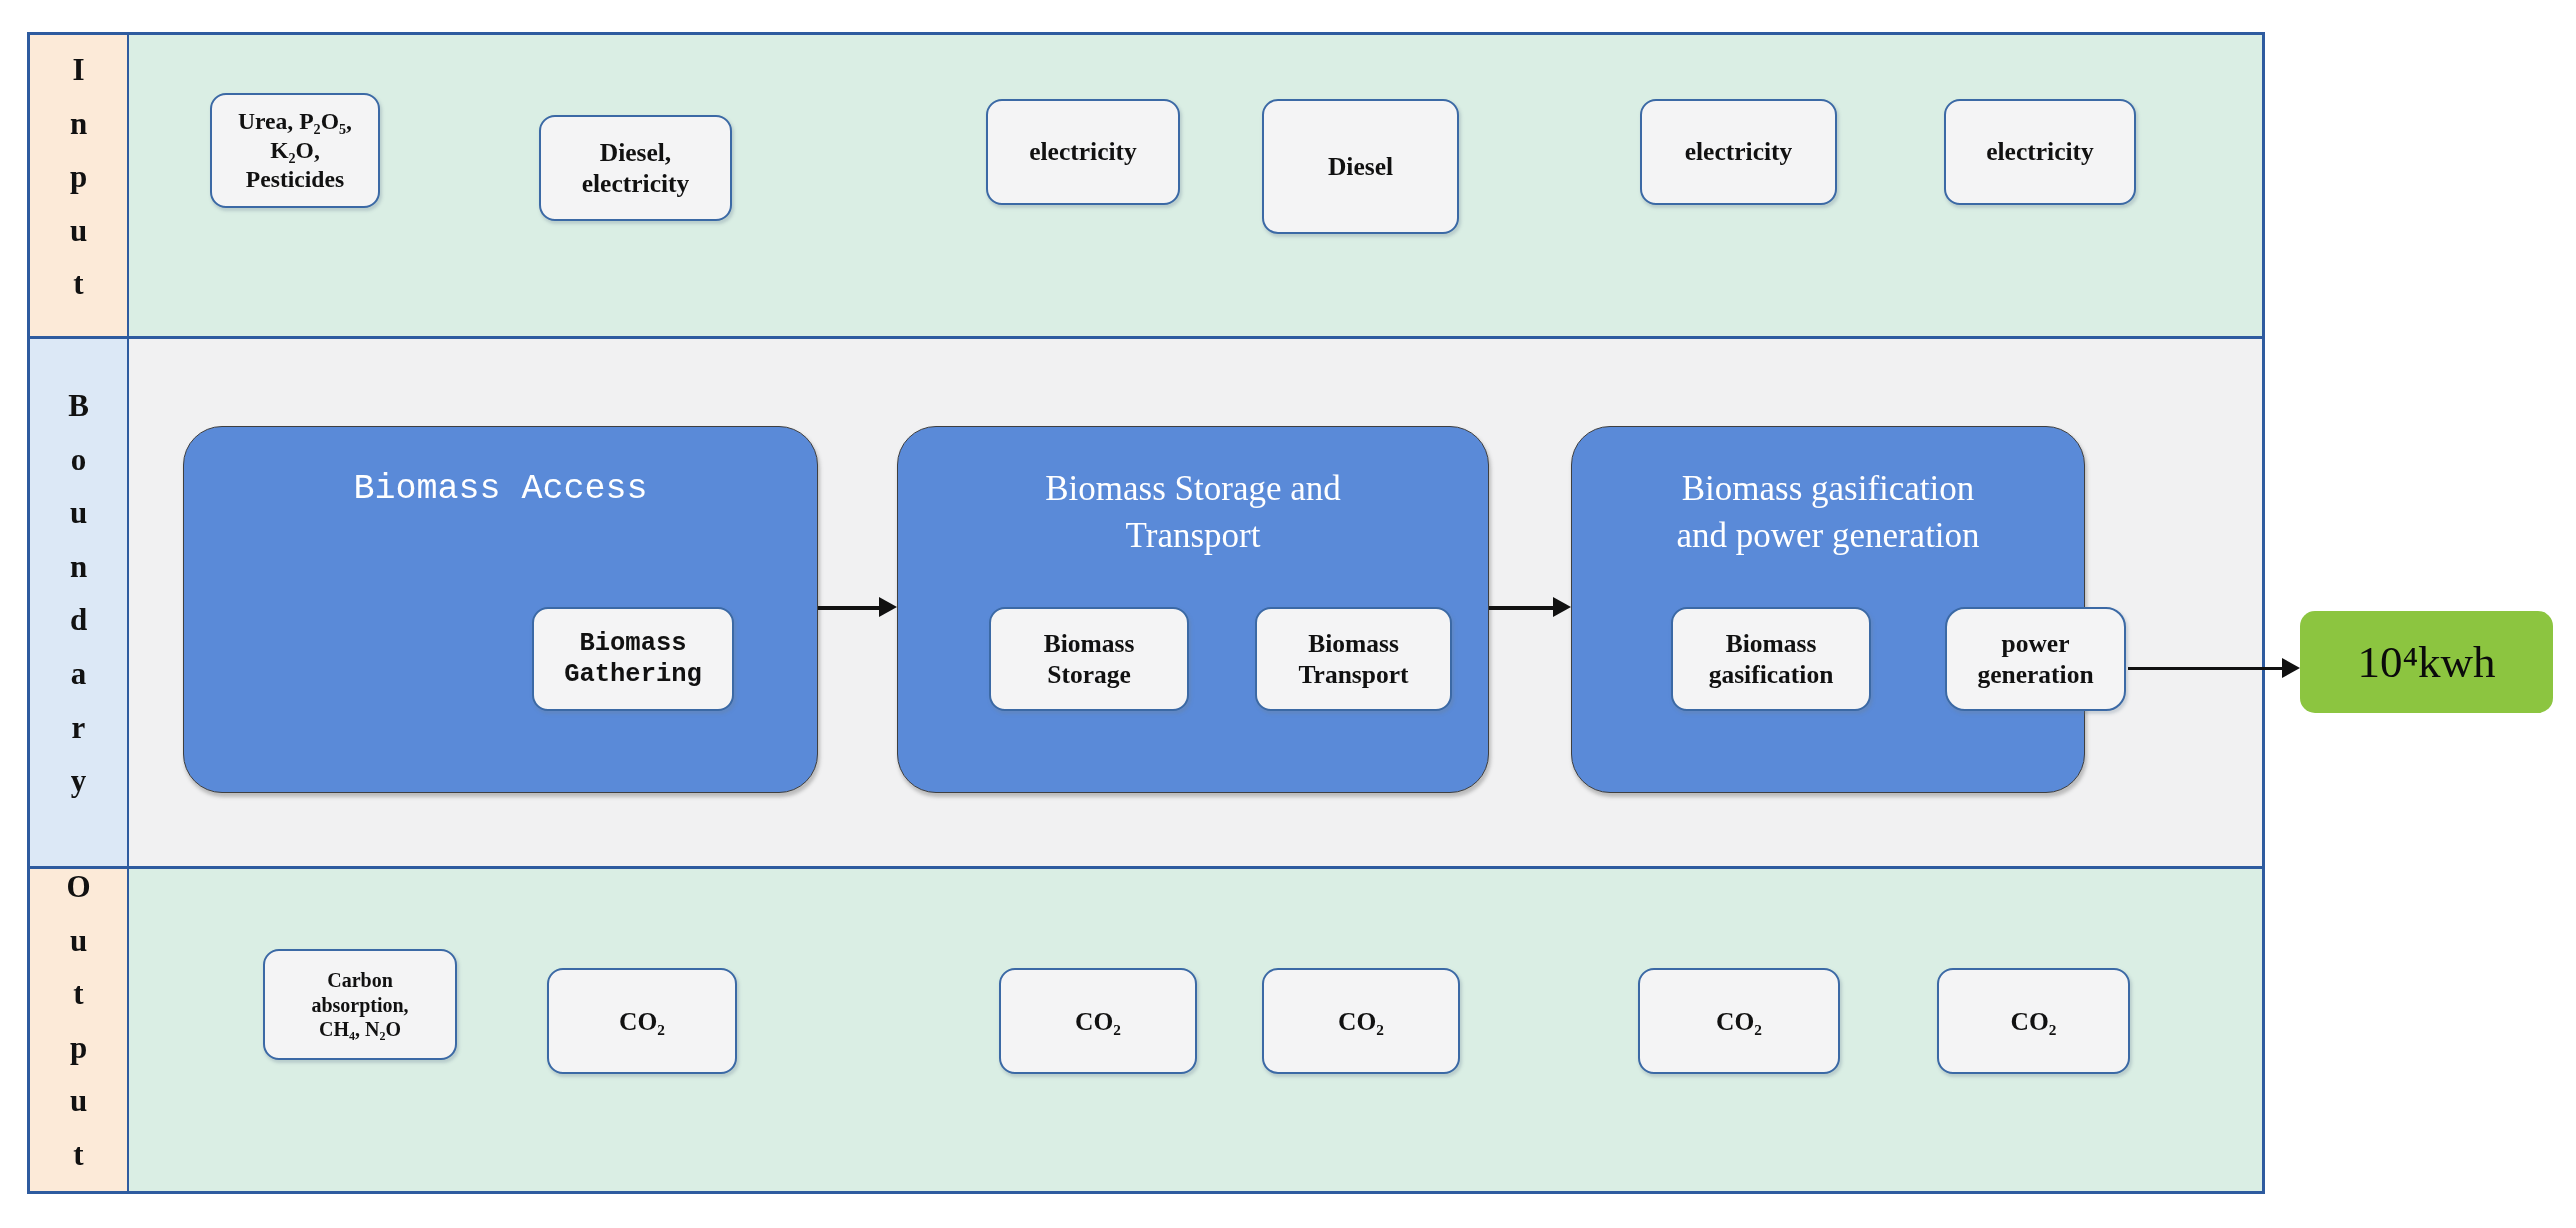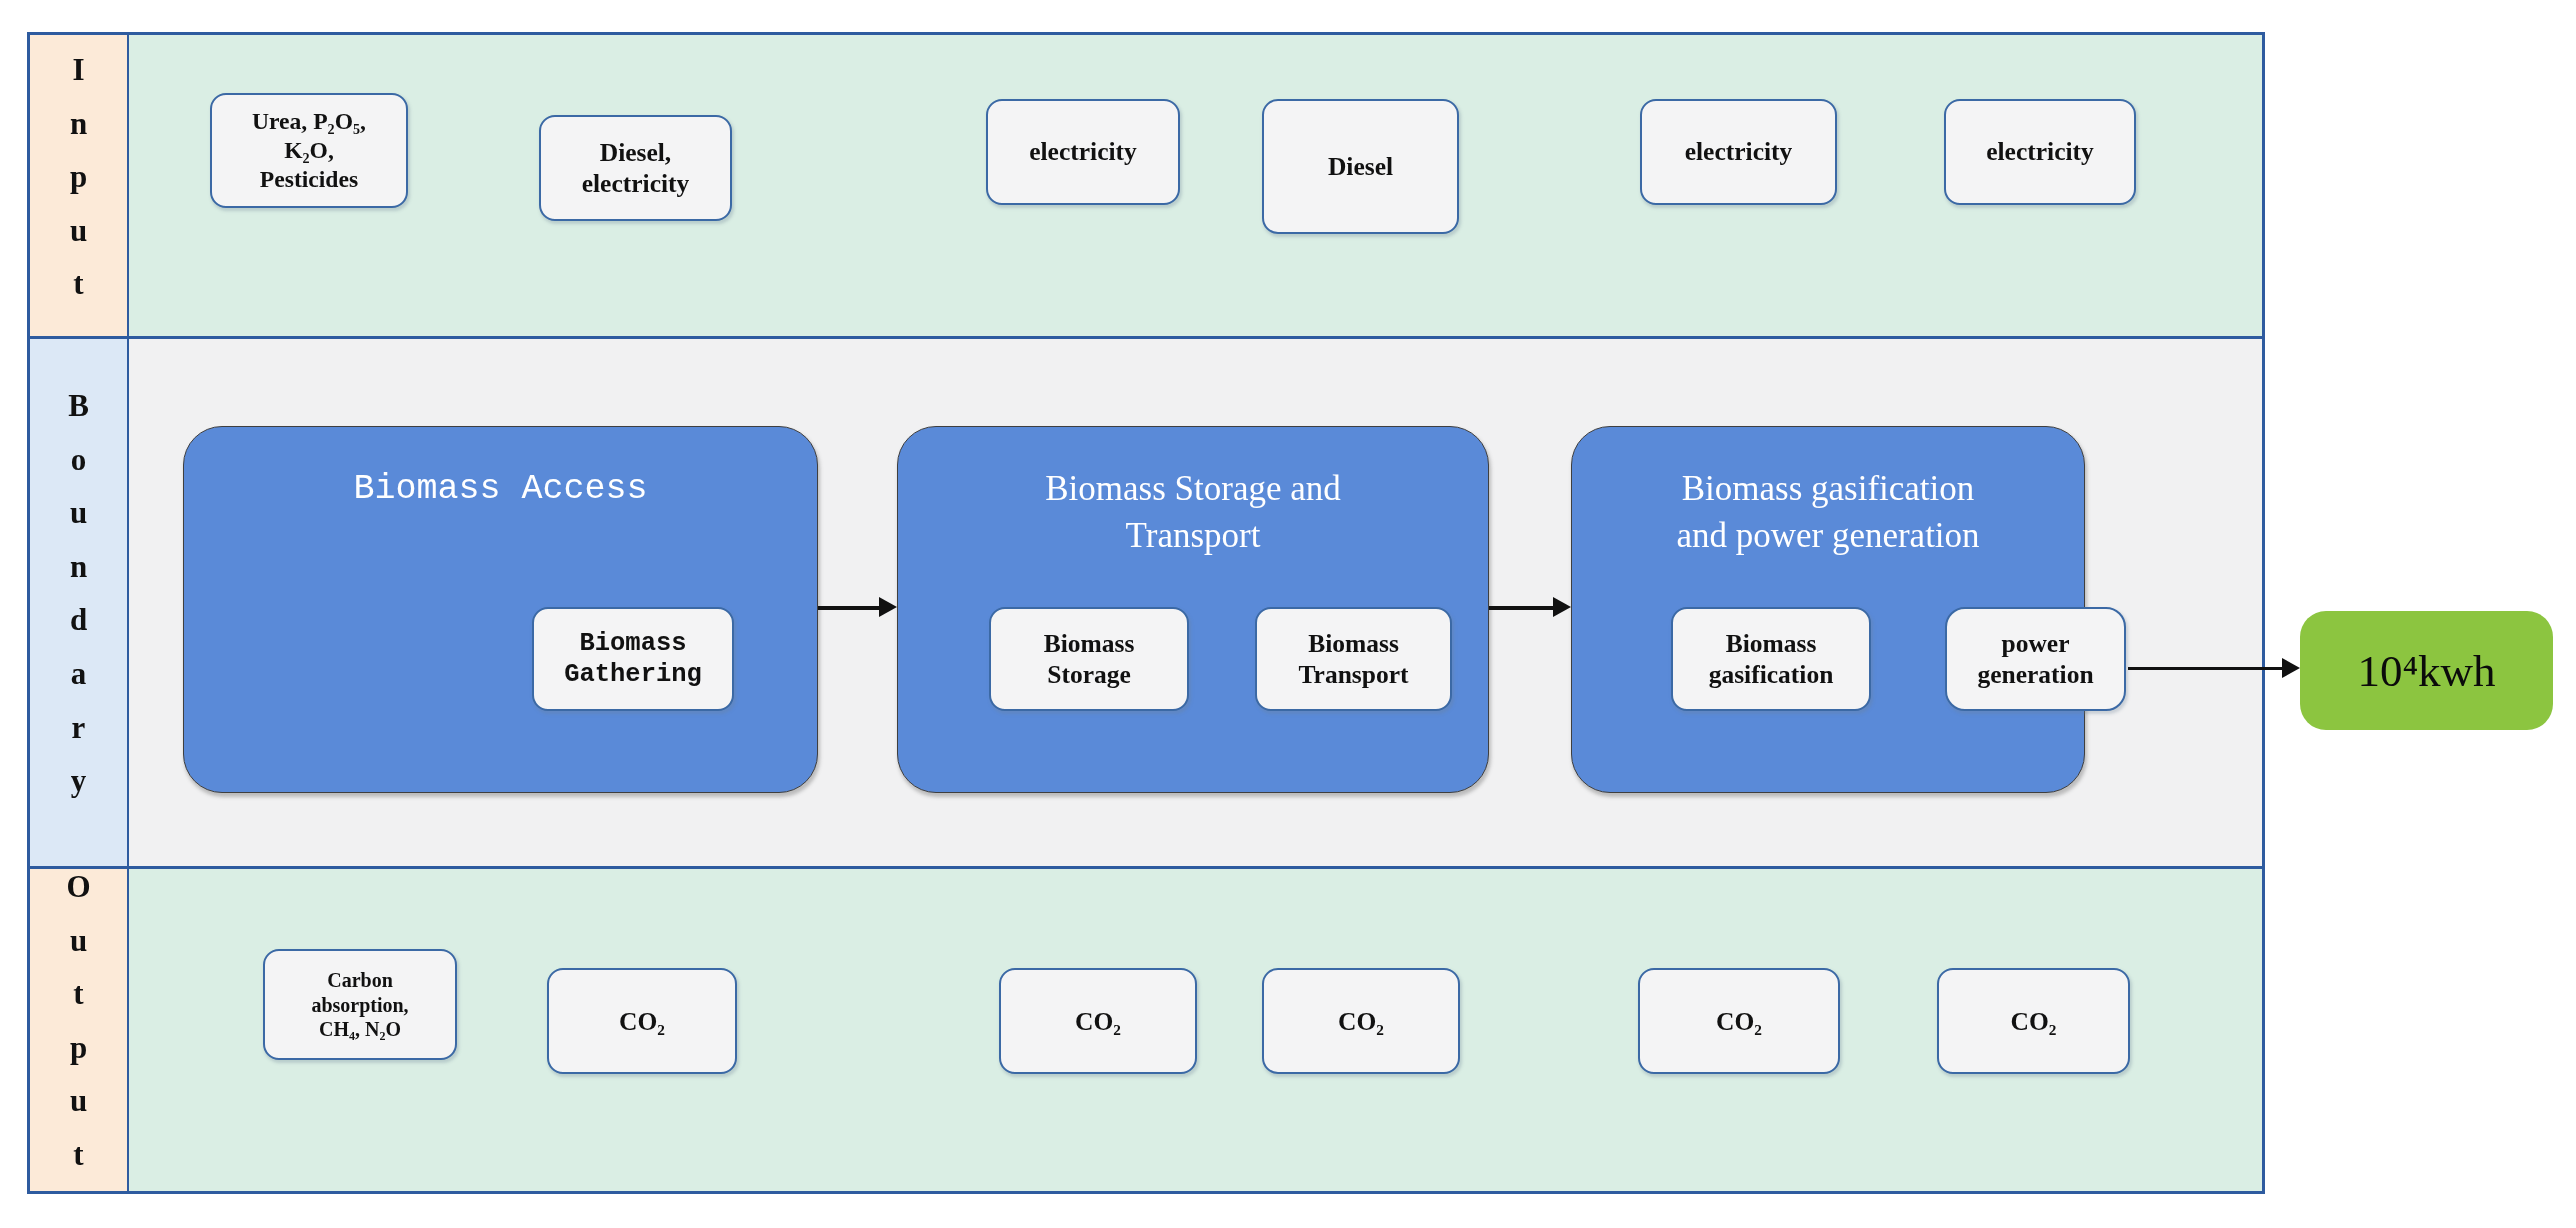--- a/index.html
+++ b/index.html
@@ -87,38 +87,38 @@
     position:absolute;right:0;top:50%;
     width:0;height:0;margin-top:-10.6px;
     border-left:18.6px solid #111111;
     border-top:10.6px solid transparent;
     border-bottom:10.6px solid transparent;
   }
 
   
   .result-box{
     position:absolute;left:2300px;top:611px;
-    width:253px;height:119px;
+    width:253px;height:102px;
     background:#8cc540;
-    border-radius:26px;
+    border-radius:15px;
     display:flex;align-items:center;justify-content:center;
     font-size:45px;font-weight:400;color:#0b0b0b;
   }
 </style>
 </head>
 <body>
 
 <div class="frame">
 
   <div class="row row-input">
     <div class="label-cell label-peach">
       <div class="v-text">Input</div>
     </div>
     <div class="content-cell bg-green">
-      <div class="small-box" style="left:81px;top:58px;width:198px;height:115px;font-size:23.6px;">Urea, P₂O₅,
+      <div class="small-box" style="left:81px;top:58px;width:170px;height:115px;font-size:23.6px;">Urea, P₂O₅,
 K₂O,
 Pesticides</div>
       <div class="small-box" style="left:410px;top:80px;width:193px;height:106px;">Diesel,
 electricity</div>
       <div class="small-box" style="left:857px;top:64px;width:194px;height:106px;">electricity</div>
       <div class="small-box" style="left:1133px;top:64px;width:197px;height:135px;">Diesel</div>
       <div class="small-box" style="left:1511px;top:64px;width:197px;height:106px;">electricity</div>
       <div class="small-box" style="left:1815px;top:64px;width:192px;height:106px;">electricity</div>
     </div>
   </div>

